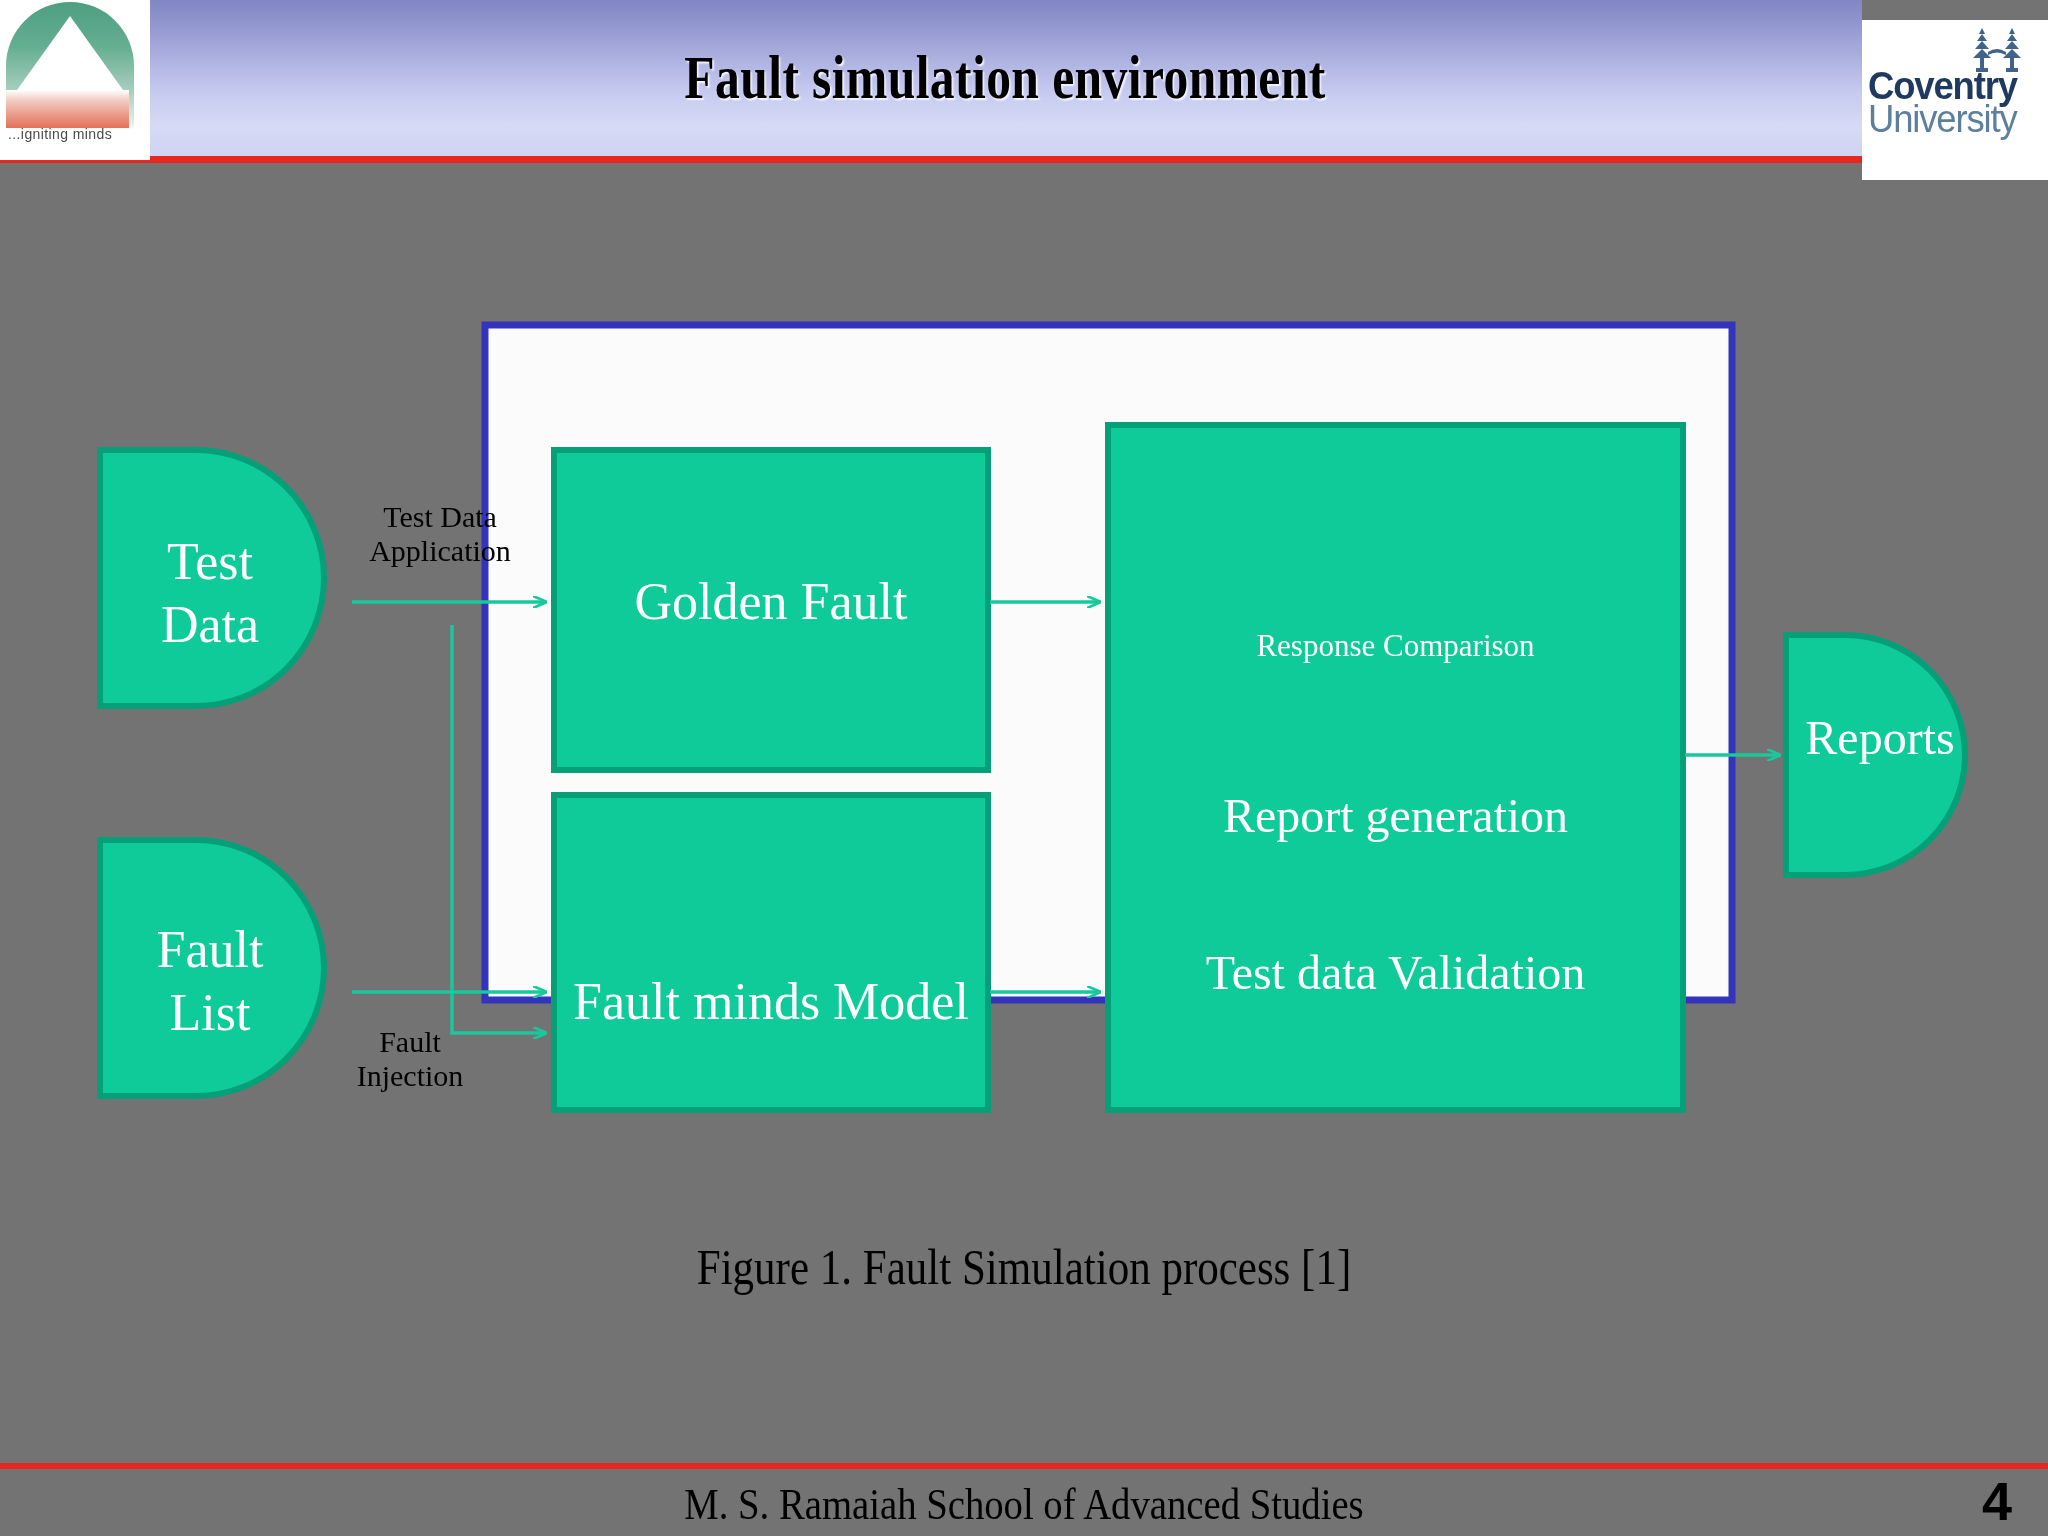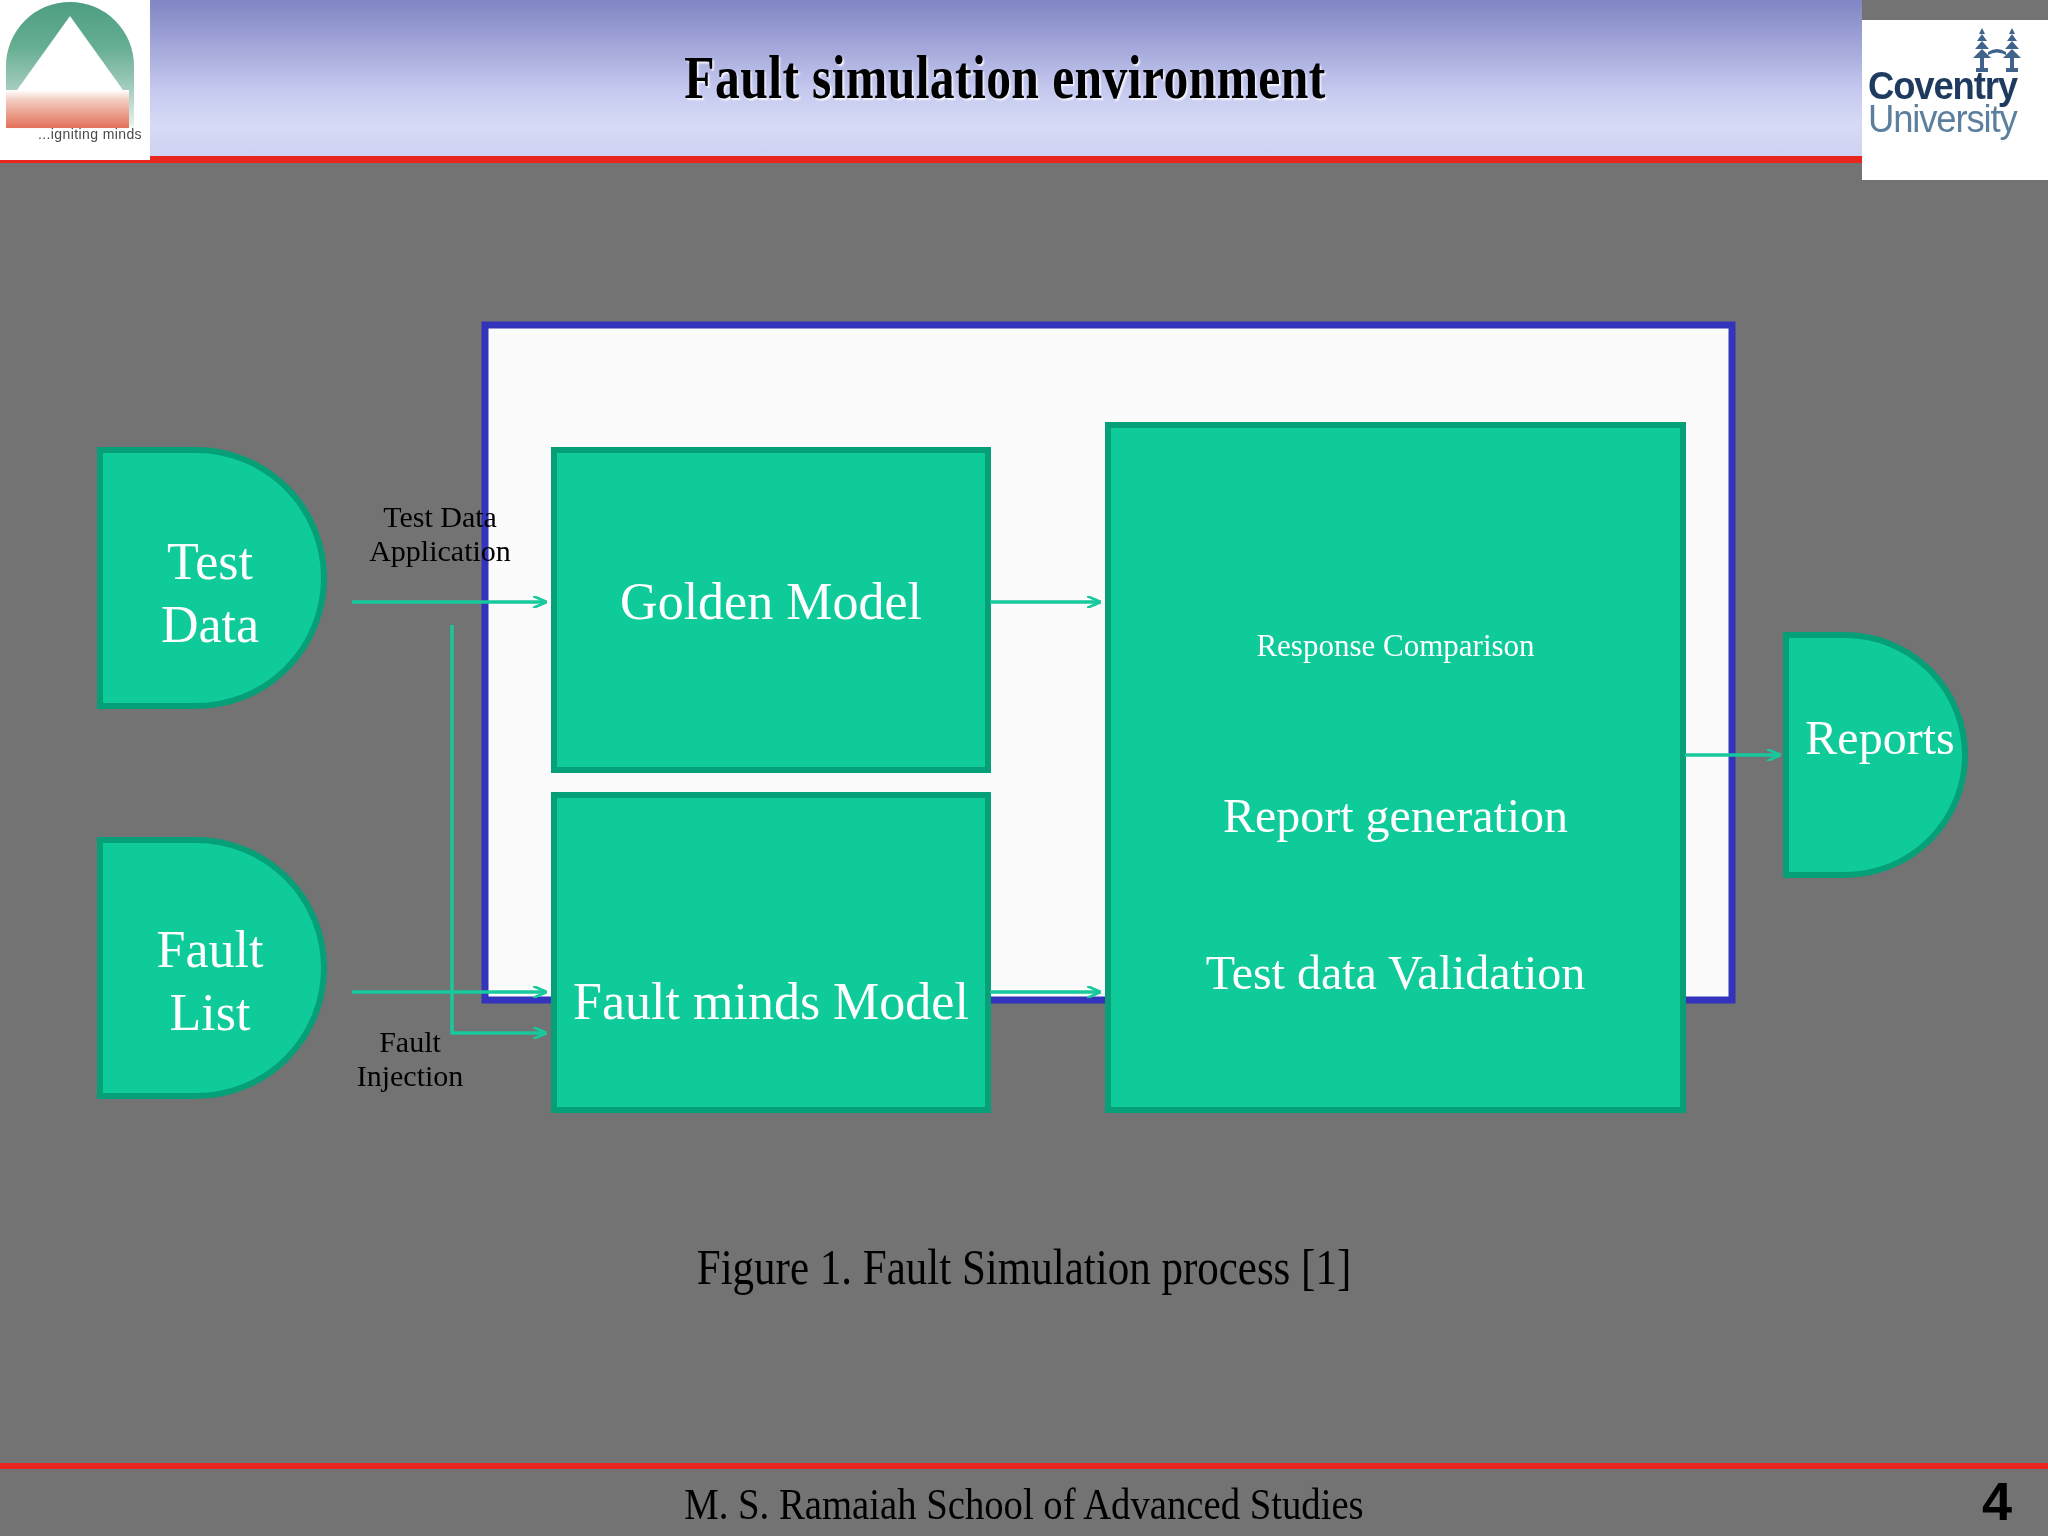--- a/index.html
+++ b/index.html
@@ -98,21 +98,20 @@
   }
   #msrsas-tag {
     position: absolute;
     left: 8px;
     top: 126px;
     width: 134px;
     font-size: 14px;
     color: #4a4a4a;
     font-family: "Liberation Sans", "DejaVu Sans", sans-serif;
     letter-spacing: 0.4px;
-    text-align: right;
     white-space: nowrap;
   }
 
   
   #coventry-logo {
     position: absolute;
     left: 1862px;
     top: 0px;
     width: 186px;
     height: 160px;
@@ -303,21 +302,21 @@
 
       <path d="M1685 585 L1780 585" fill="none" stroke="#17C99C" stroke-width="3.4" marker-end="url(#arrowhead)"></path>
     </svg>
 
     <div class="node-label" style="left:100px; top:360px; width:220px; font-size:52px; line-height:1.22;text-align:center;">Test
 Data</div>
 
     <div class="node-label" style="left:100px; top:748px; width:220px; font-size:52px; line-height:1.22;">Fault
 List</div>
 
-    <div class="node-label" style="left:554px; top:402px; width:434px; font-size:52px;">Golden Model</div>
+    <div class="node-label" style="left:554px; top:402px; width:434px; font-size:52px;">Golden Fault</div>
 
     <div class="node-label" style="left:554px; top:802px; width:434px; font-size:52px;">Fault minds Model</div>
 
     <div class="node-label" style="left:1108px; top:458px; width:575px; font-size:31px;">Response Comparison</div>
 
     <div class="node-label" style="left:1108px; top:618px; width:575px; font-size:48px;">Report generation</div>
 
     <div class="node-label" style="left:1760px; top:540px; width:240px; font-size:48px;">Reports</div>
 
     <div class="node-label" style="left:1108px; top:775px; width:575px; font-size:48px;">Test data Validation</div>

